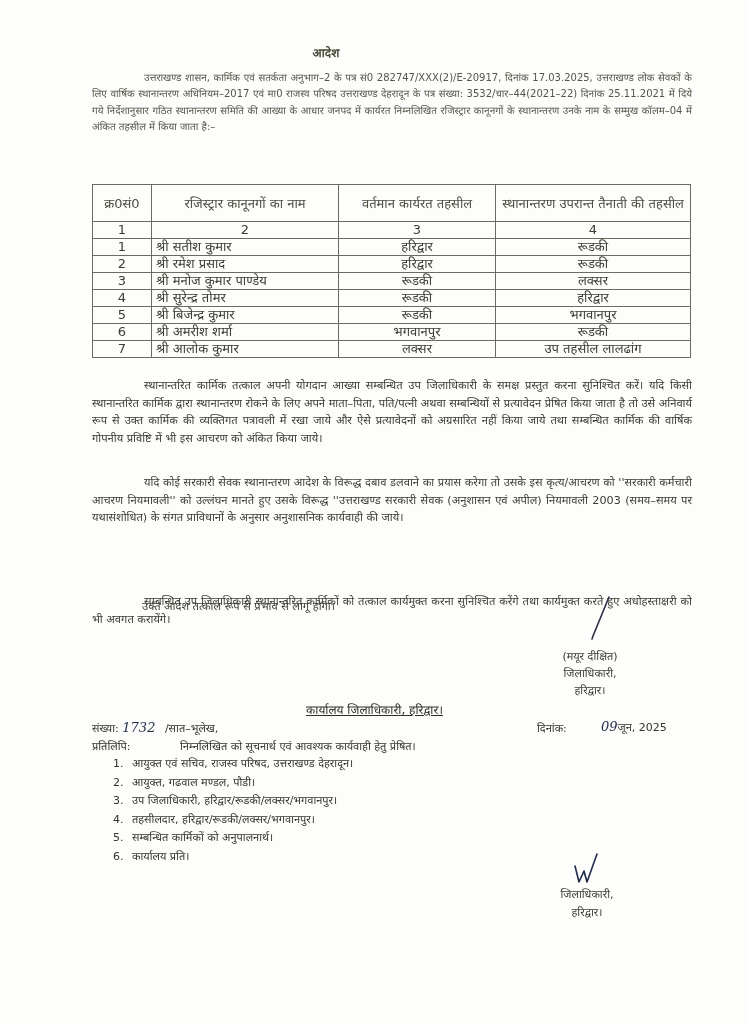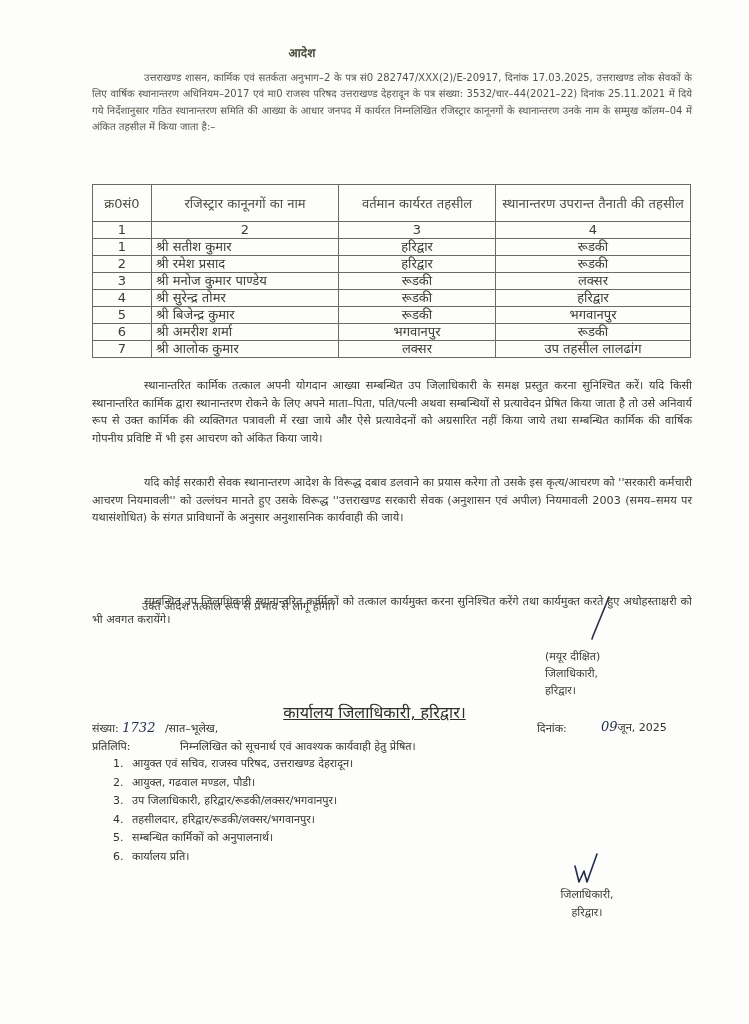--- a/index.html
+++ b/index.html
@@ -6,21 +6,21 @@
     body {
       width: 749px; height: 1024px; overflow: hidden;
       background: #fdfdfb;
       color: #3a3a32;
       font-family: "DejaVu Sans", "Liberation Sans", sans-serif;
       position: relative;
     }
     .page { position: absolute; left: 0; top: 0; width: 749px; height: 1024px; }
     .title {
       position: absolute; top: 44px; left: 0; width: 604px; text-align: center;
-      font-size: 12px; font-weight: bold; color: #4a4a3a;
+      font-size: 12px; font-weight: bold; color: #4a4a3a; padding-left: 24px;
     }
     .para {
       position: absolute; left: 92px; width: 600px;
       font-size: 11.2px; line-height: 17.6px; text-align: justify;
       color: #3c3c34;
     }
     .para .indent { display: inline-block; width: 52px; }
     .p1 { top: 70px; font-size: 10px; line-height: 16.4px; color: #55554a; }
     table.transfer {
       position: absolute; left: 92px; top: 184px; width: 599px;
@@ -33,27 +33,27 @@
     table.transfer th { height: 36px; line-height: 15px; color: #4c4c42; }
     .c1 { width: 50px; text-align: center; }
     .c2 { width: 178px; text-align: left; }
     .c3 { width: 148px; text-align: center; }
     .c4 { text-align: center; }
     .p2 { top: 377px; }
     .p3 { top: 474px; }
     .p4 { top: 550px; margin-top: 43px; }
     .p5 { top: 598px; left: 142px; width: 400px; }
     .sig1 {
-      position: absolute; left: 545px; top: 648px; width: 90px; 
+      position: absolute; left: 545px; top: 648px; width: 90px; text-align: center;
       font-size: 11px; line-height: 17px;
     }
     .sign-stroke { position: absolute; }
     .office {
       position: absolute; top: 701px; left: 0; width: 749px; text-align: center;
-      font-size: 16px; text-decoration: underline; color: #2f2f28;
+      font-size: 12px; text-decoration: underline; color: #2f2f28;
     }
     .ref-line { position: absolute; font-size: 11px; color: #33332c; }
     .hand { font-family: "DejaVu Serif", serif; font-style: italic; font-size: 13px; color: #1f2b4a; }
     .cc-list {
       position: absolute; left: 113px; top: 755px; margin: 0; padding: 0; list-style: none;
       font-size: 11px; line-height: 18.5px; color: #33332c;
     }
     .cc-list li { display: flex; }
     .cc-list .num { width: 19px; }
     .sig2 {

